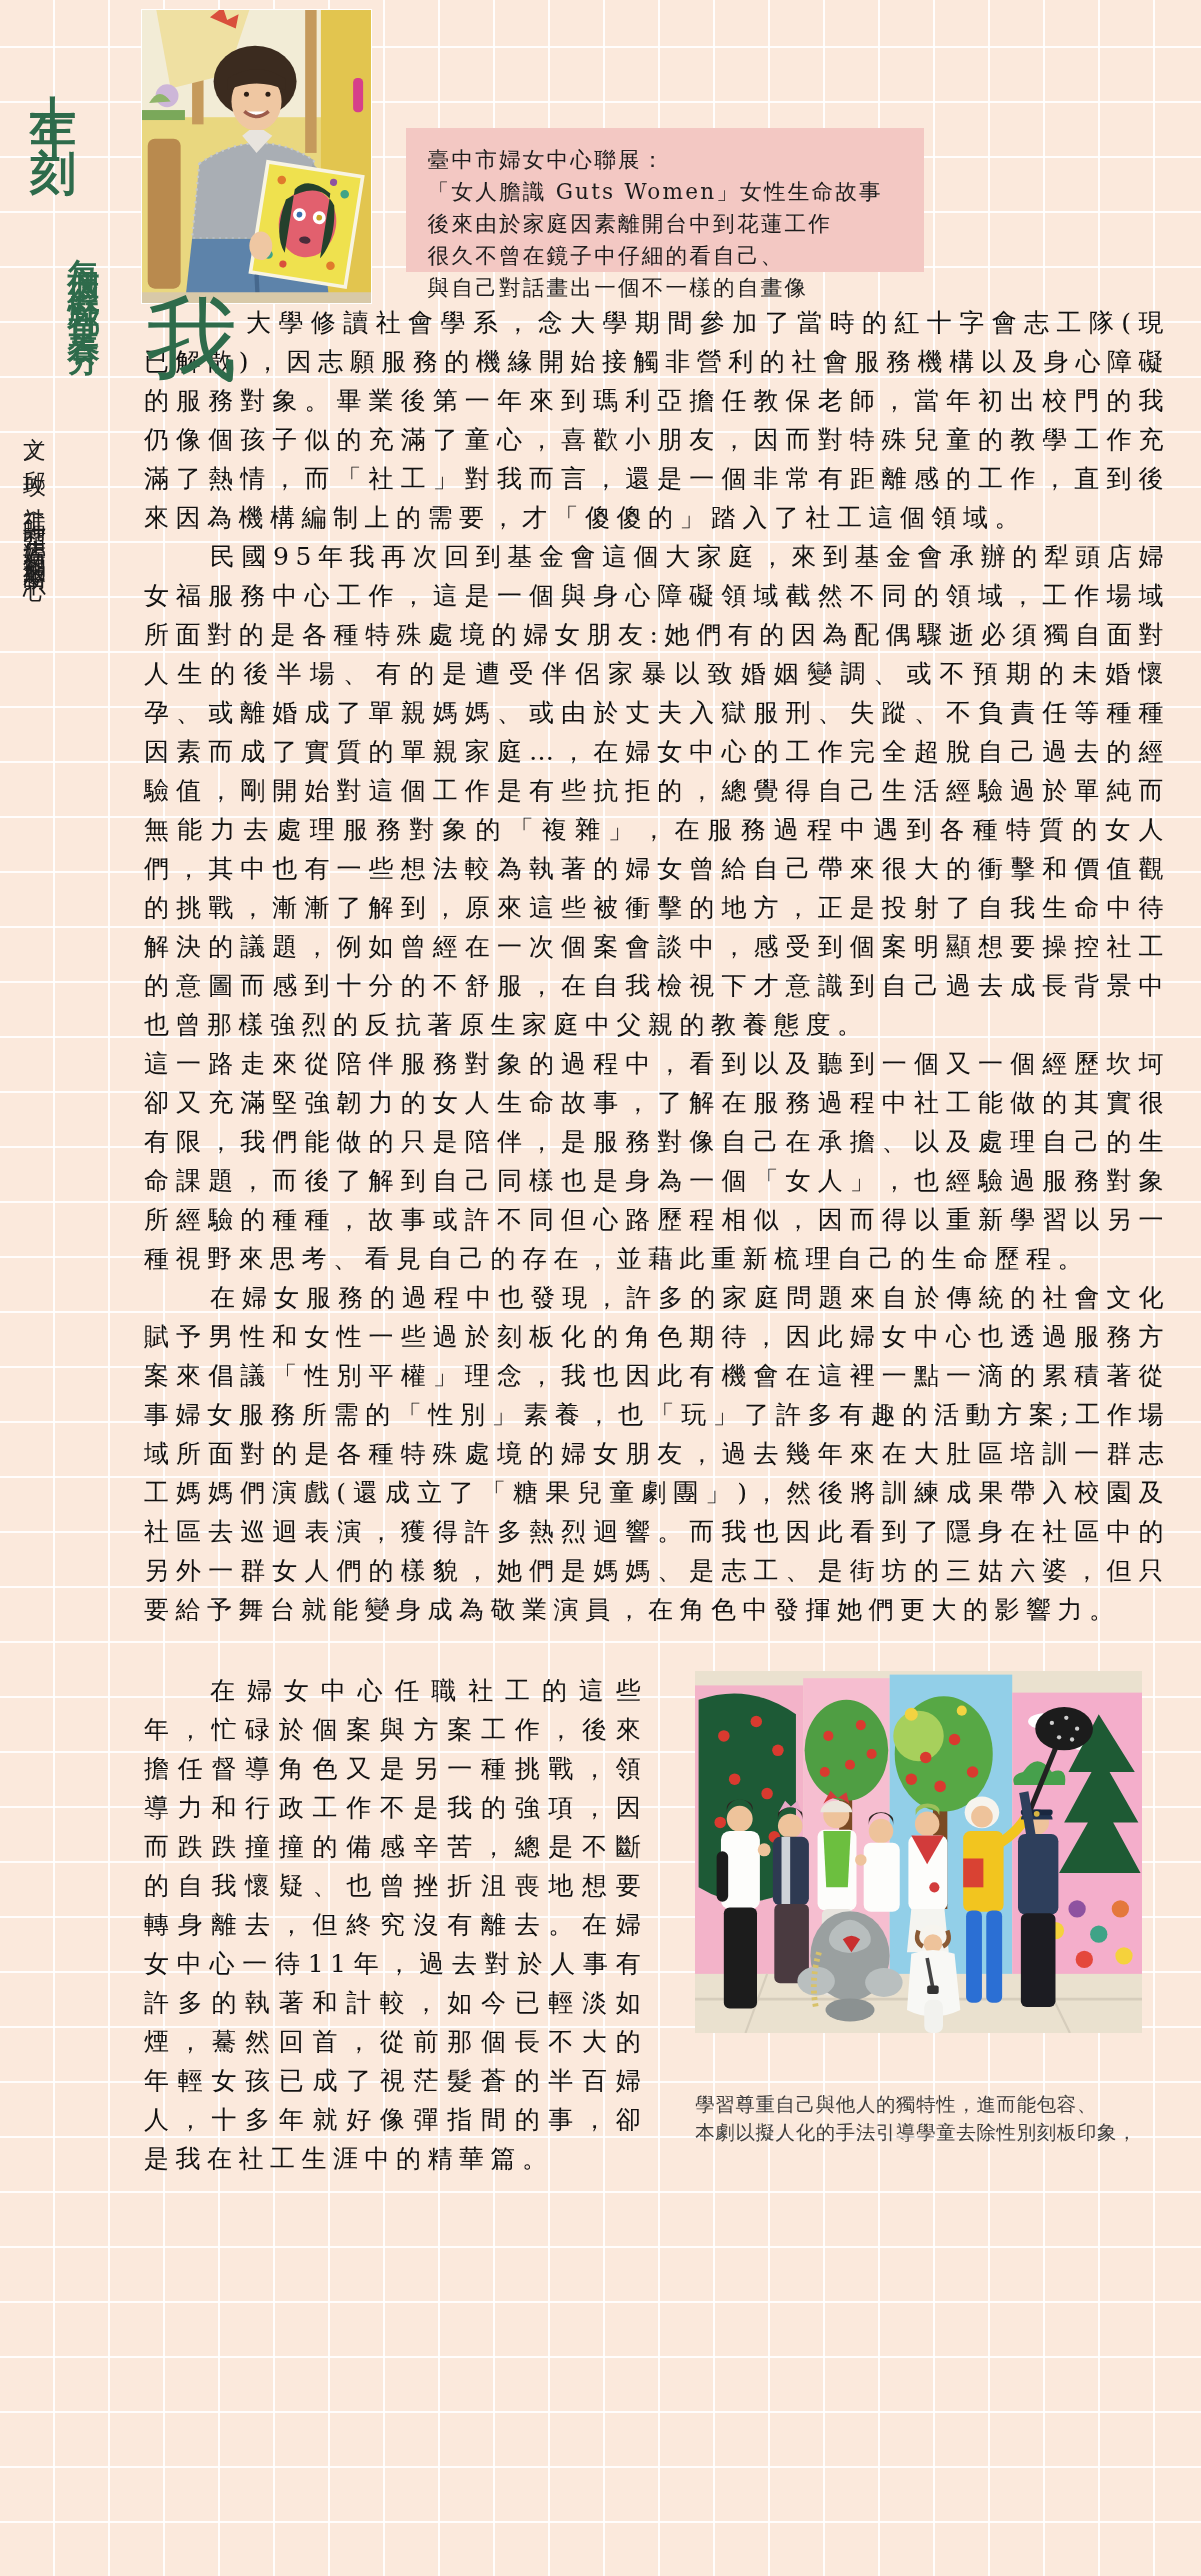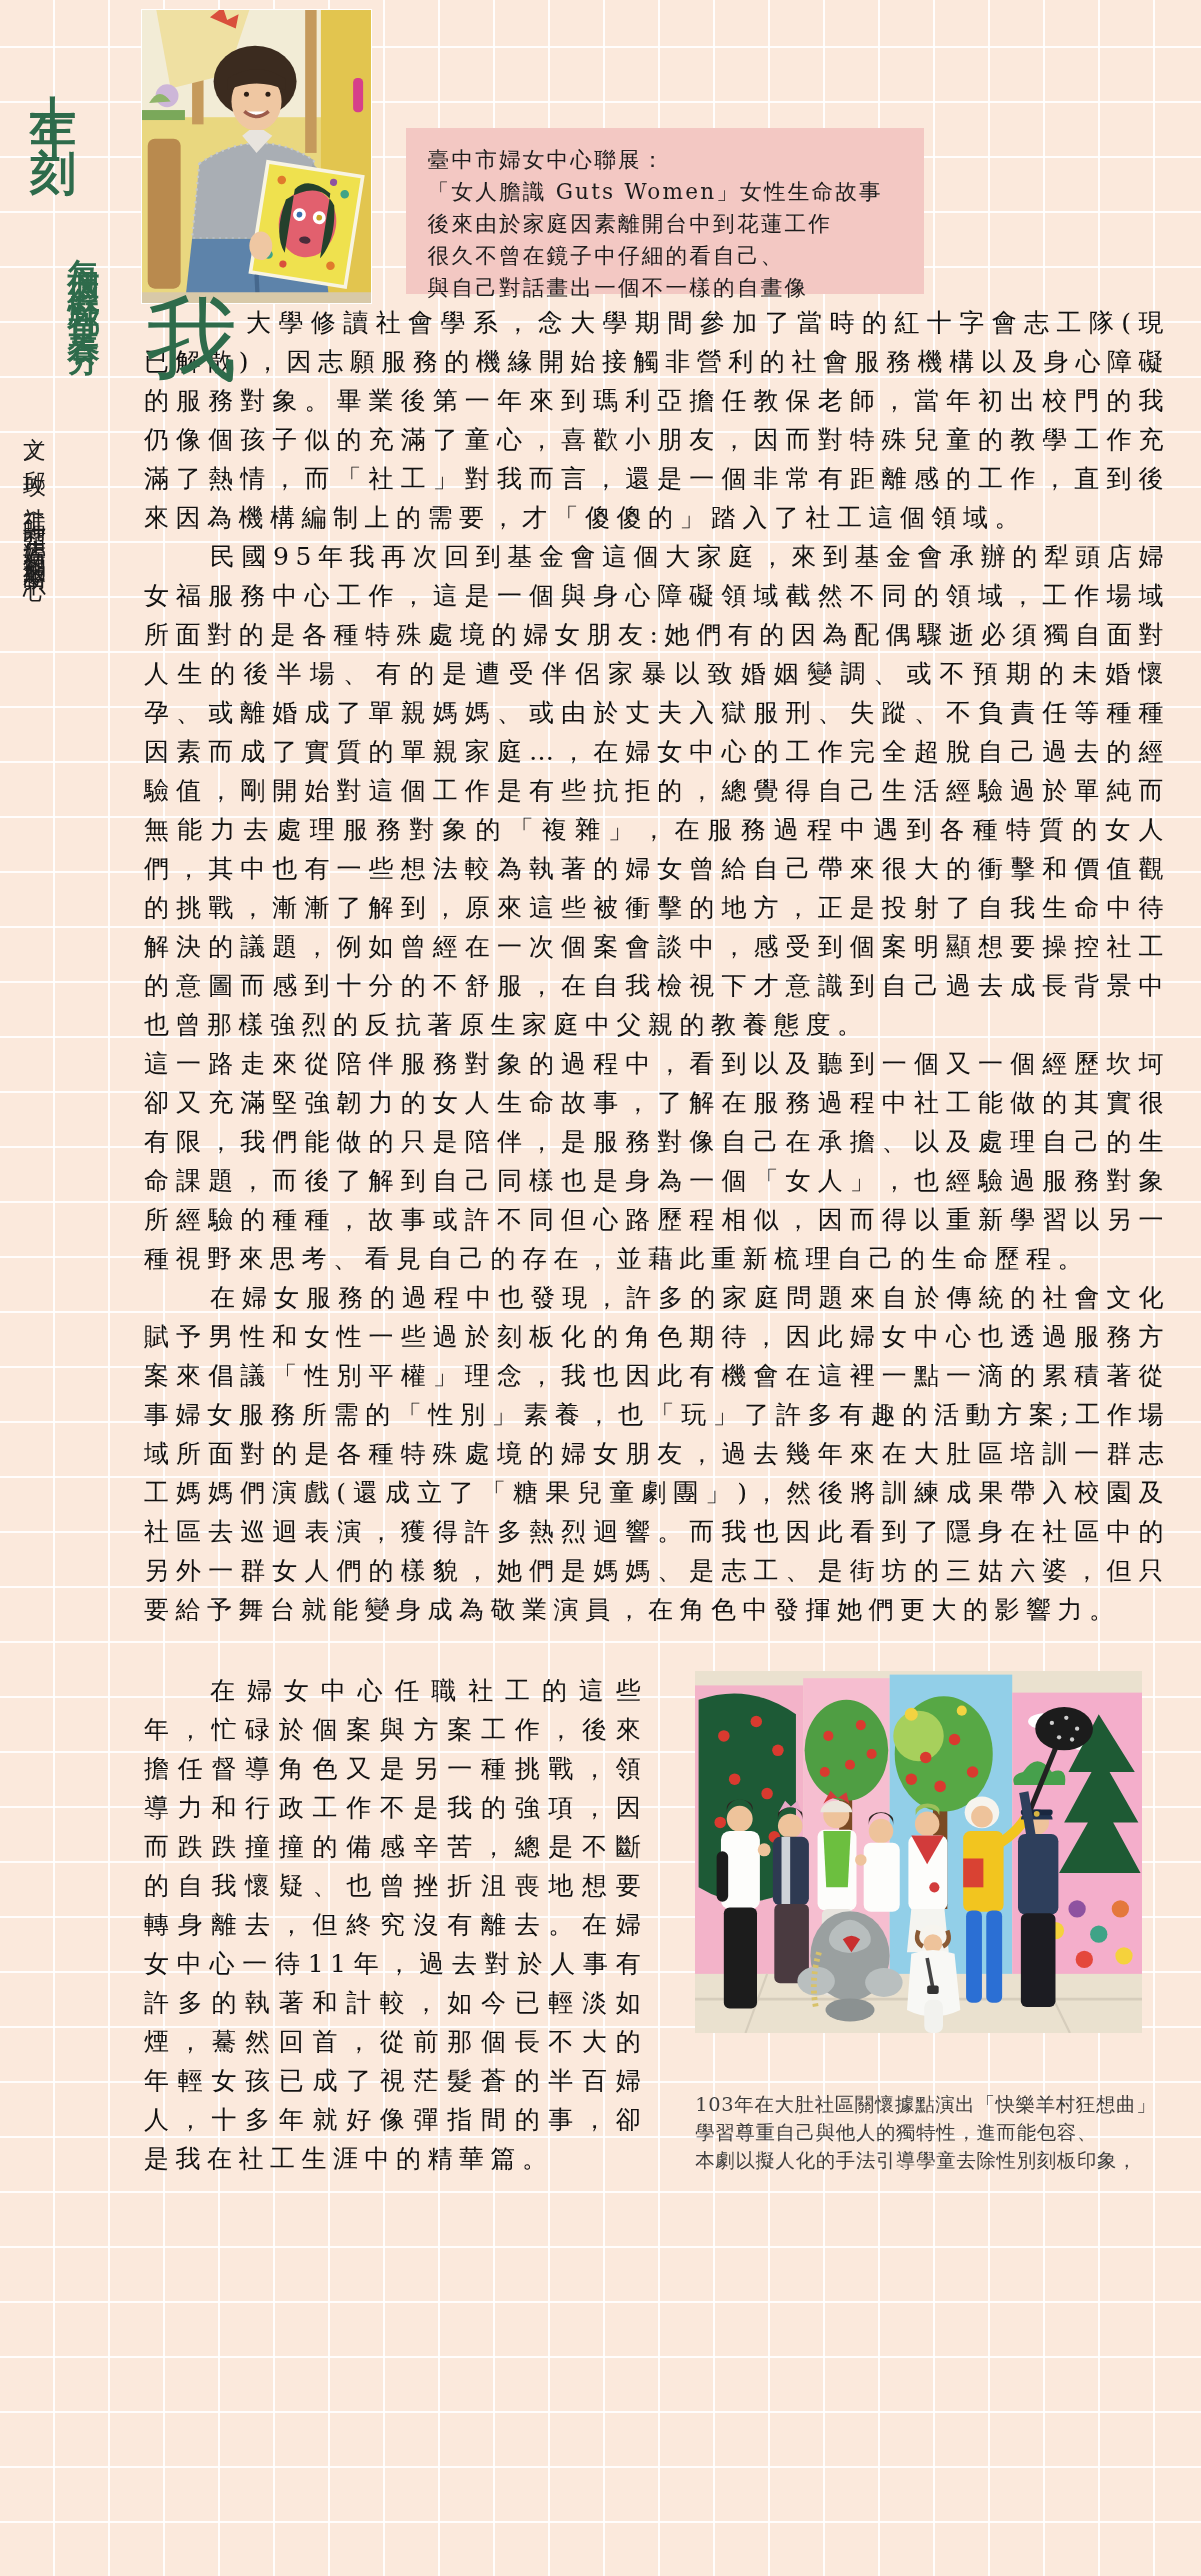--- a/index.html
+++ b/index.html
@@ -15,21 +15,21 @@
   .vert { writing-mode: vertical-rl; text-orientation: upright; }
 
   .main-title    { position: absolute; left: 23px;  top: 58px;  font-size: 46px; font-weight: bold; color: #2e6b4b; letter-spacing: 17.3px; }
   .sub-title     { position: absolute; left: 62px;  top: 233px; font-size: 32px; font-weight: bold; color: #2e6b4b; letter-spacing: 12.2px; }
   .byline        { position: absolute; left: 20px;  top: 419px; font-size: 23px; letter-spacing: 5px; }
 
   .photo-top { position: absolute; left: 141px; top: 9.4px; width: 231px; height: 295px; border: 1.4px solid #fff; box-sizing: border-box; }
   .photo-top svg, .photo-bottom svg { display: block; width: 100%; height: 100%; }
 
   .exhibit-box {
-    position: absolute; left: 406px; top: 128px; width: 518px; height: 166px;
+    position: absolute; left: 406px; top: 128px; width: 518px; height: 144px;
     background: #f3c8c3; box-sizing: border-box; padding: 16px 7.2px 0 21.6px;
     font-size: 21.6px; line-height: 32px; letter-spacing: 2.2px; white-space: nowrap;
   }
 
   .article {
     position: absolute; left: 144px; top: 303px; width: 1026px;
     font-size: 25px; line-height: 39px; letter-spacing: 6.5px;
     text-align: justify; color: #111;
   }
   .article p { margin: 0; }
@@ -262,20 +262,19 @@
           <path d="M300 392 Q330 382 360 392 L368 470 Q330 488 294 470 Z" fill="#f8f8f5"></path>
           <rect x="318" y="456" width="26" height="46" rx="10" fill="#f2f2ee"></rect>
           <line x1="322" y1="398" x2="330" y2="440" stroke="#444" stroke-width="5"></line>
           <rect x="322" y="436" width="16" height="12" rx="3" fill="#333"></rect>
 
           <path d="M172 390 q-12 40 -4 78" stroke="#d8c26a" stroke-width="8" fill="none" stroke-dasharray="4 5"></path>
         </svg>
       </div>
 
       <div class="caption">
-        <div>103年在大肚社區關懷據點演出「快樂羊村狂想曲」</div>
         <div>學習尊重自己與他人的獨特性，進而能包容、</div>
         <div>本劇以擬人化的手法引導學童去除性別刻板印象，</div>
       </div>
     </div>
   </div>
 </div>
 
 
 </body></html>

